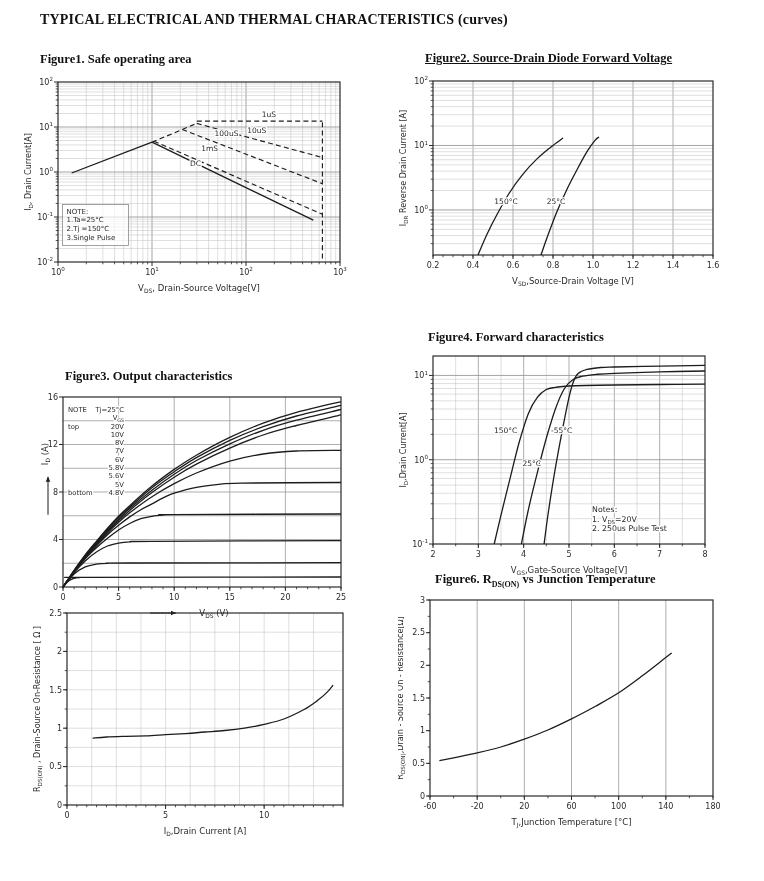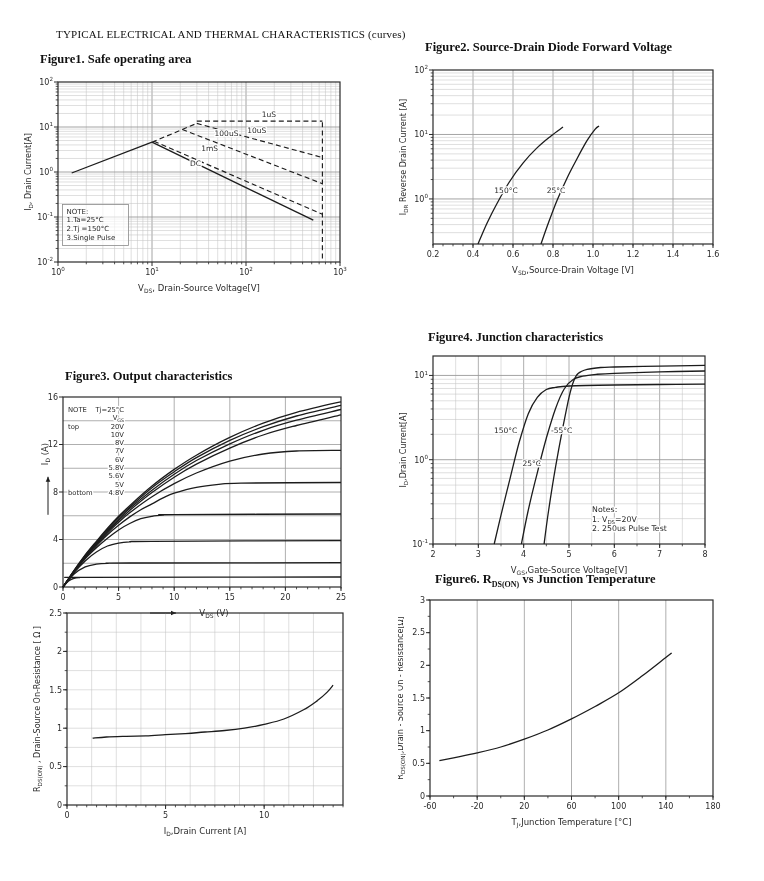--- a/index.html
+++ b/index.html
@@ -1,25 +1,25 @@
 <!DOCTYPE html>
 <html><head>
 <meta charset="utf-8">
 <style>
   html,body{margin:0;padding:0;background:#ffffff;}
   .page{position:relative;width:764px;height:881px;background:#fff;overflow:hidden;
         font-family:"Liberation Serif", serif;color:#111;}
-  .title{position:absolute;left:40px;top:12px;font-size:11px;font-weight:normal;
-         letter-spacing:.2px;margin:16px;}
+  .title{position:absolute;left:40px;top:12px;font-size:14px;font-weight:bold;
+         letter-spacing:.2px;margin:0;}
   .fig{position:absolute;width:345px;}
   .cap{font-size:12.5px;font-weight:bold;white-space:nowrap;}
   .cap sub{font-size:8px;}
   .chartbox{margin-top:3px;}
   #f1{left:20px;top:52px;} #f1 .cap{margin-left:20px;}
-  #f2{left:395px;top:40px;} #f2 .cap{margin-left:30px;}
+  #f2{left:395px;top:51px;text-decoration:underline;} #f2 .cap{margin-left:30px;}
   #f3{left:25px;top:330px;} #f3 .cap{margin-left:40px;margin-top:39px;}
   #f4{left:395px;top:330px;} #f4 .cap{margin-left:33px;}
   #f5{left:25px;top:602px;} #f5 .cap{margin-left:37px;}
   #f6{left:398px;top:572px;} #f6 .cap{margin-left:37px;}
   svg text{font-family:"DejaVu Sans", sans-serif;fill:#2b2b2b;}
 </style>
 </head>
 <body>
 
 <div class="page">
@@ -434,21 +434,21 @@
           </g>
           <defs>
             <clipPath id="clip2">
               <rect x="37" y="9" width="280" height="192"></rect>
             </clipPath>
           </defs>
         </svg></div>
   </section>
 
   <section class="fig" id="f4">
-    <div class="cap">Figure4. Junction characteristics</div>
+    <div class="cap">Figure4. Forward characteristics</div>
     <div class="chartbox"><svg width="345" height="240" viewBox="0 0 345 240">
           <g>
             <line x1="60.666666666666664" y1="8" x2="60.666666666666664" y2="196" stroke="#c4c4c4" stroke-width="0.55"></line>
             <line x1="83.33333333333333" y1="8" x2="83.33333333333333" y2="196" stroke="#9a9a9a" stroke-width="0.8"></line>
             <line x1="106" y1="8" x2="106" y2="196" stroke="#c4c4c4" stroke-width="0.55"></line>
             <line x1="128.66666666666666" y1="8" x2="128.66666666666666" y2="196" stroke="#9a9a9a" stroke-width="0.8"></line>
             <line x1="151.33333333333334" y1="8" x2="151.33333333333334" y2="196" stroke="#c4c4c4" stroke-width="0.55"></line>
             <line x1="174" y1="8" x2="174" y2="196" stroke="#9a9a9a" stroke-width="0.8"></line>
             <line x1="196.66666666666669" y1="8" x2="196.66666666666669" y2="196" stroke="#c4c4c4" stroke-width="0.55"></line>
             <line x1="219.33333333333331" y1="8" x2="219.33333333333331" y2="196" stroke="#9a9a9a" stroke-width="0.8"></line>

